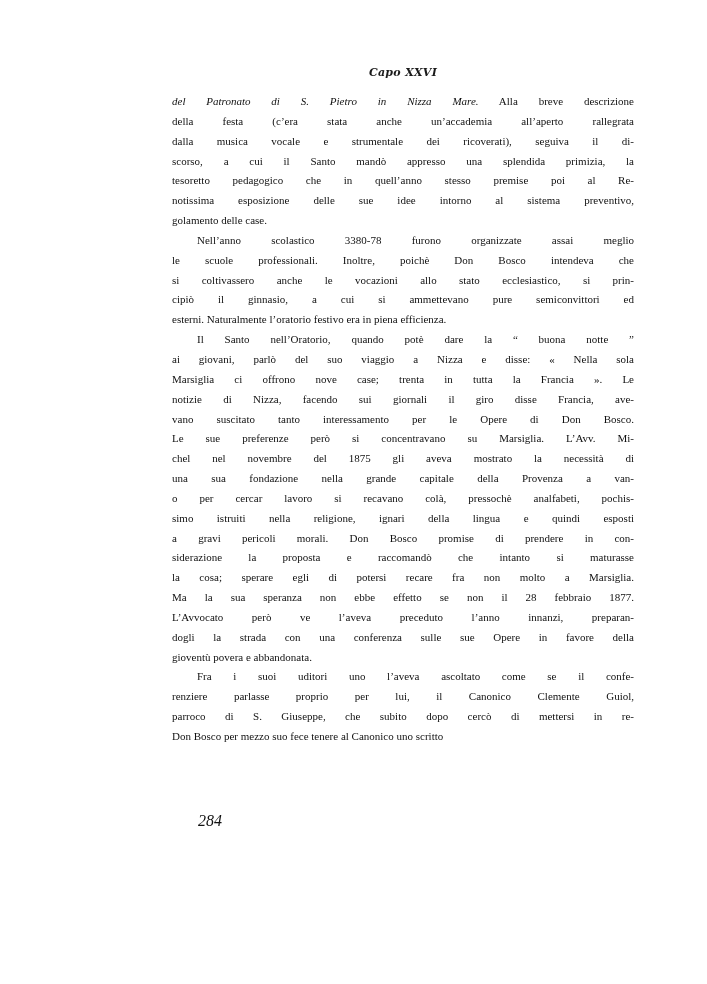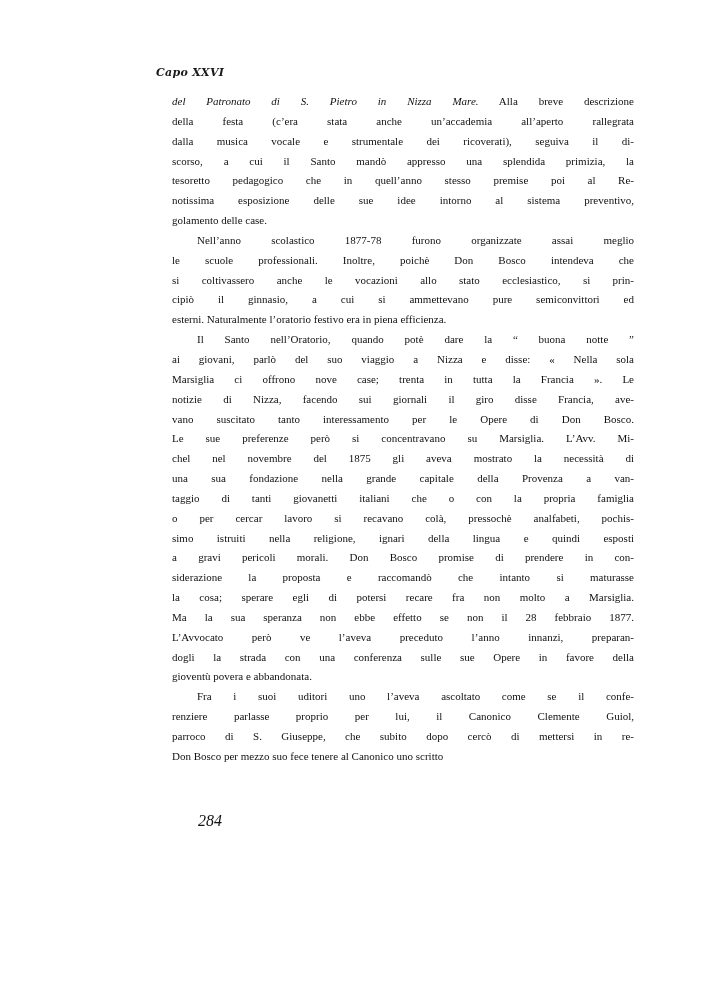--- a/index.html
+++ b/index.html
@@ -1,20 +1,20 @@
 <!DOCTYPE html>
 <html><head>
 <meta charset="utf-8">
 <style>
   html, body { margin: 0; padding: 0; background: #ffffff; }
   body { width: 707px; height: 984px; position: relative; overflow: hidden; }
   .page { position: absolute; left: 0; top: 0; width: 707px; height: 984px; background: #ffffff; }
   .running-head {
-    position: absolute; top: 66px; left: 156px; width: 462px;
-    text-align: left; font-family: "DejaVu Serif", serif; font-style: italic; font-weight: bold;
+    position: absolute; top: 66px; left: 172px; width: 462px;
+    text-align: center; font-family: "DejaVu Serif", serif; font-style: italic; font-weight: bold;
     font-size: 11px; color: #1a1a1a; letter-spacing: 0.3px;
   }
   .body-text {
     position: absolute; top: 92px; left: 172px; width: 462px;
     font-family: "Liberation Serif", serif; font-size: 11px; line-height: 19.85px; color: #111;
   }
   .line { display: block; text-align: justify; text-align-last: justify; white-space: nowrap; height: 19.85px; }
   .line.last { text-align-last: left; }
   .line.indent { padding-left: 25px; }
   .it { font-style: italic; }
@@ -32,36 +32,35 @@
       <div>
         <span class="line"><span class="it">del Patronato di S. Pietro in Nizza Mare.</span><span> Alla breve descrizione</span></span>
         <span class="line"><span>della festa (c’era stata anche un’accademia all’aperto rallegrata</span></span>
         <span class="line"><span>dalla musica vocale e strumentale dei ricoverati), seguiva il di-</span></span>
         <span class="line"><span>scorso, a cui il Santo mandò appresso una splendida primizia, la</span></span>
         <span class="line"><span>tesoretto pedagogico che in quell’anno stesso premise poi al Re-</span></span>
         <span class="line"><span>notissima esposizione delle sue idee intorno al sistema preventivo,</span></span>
         <span class="line last"><span>golamento delle case.</span></span>
       </div>
       <div>
-        <span class="line indent"><span>Nell’anno scolastico 1877-78 furono organizzate assai meglio</span></span>
+        <span class="line indent"><span>Nell’anno scolastico 3380-78 furono organizzate assai meglio</span></span>
         <span class="line"><span>le scuole professionali. Inoltre, poichè Don Bosco intendeva che</span></span>
         <span class="line"><span>si coltivassero anche le vocazioni allo stato ecclesiastico, si prin-</span></span>
         <span class="line"><span>cipiò il ginnasio, a cui si ammettevano pure semiconvittori ed</span></span>
         <span class="line last"><span>esterni. Naturalmente l’oratorio festivo era in piena efficienza.</span></span>
       </div>
       <div>
         <span class="line indent"><span>Il Santo nell’Oratorio, quando potè dare la “ buona notte ”</span></span>
         <span class="line"><span>ai giovani, parlò del suo viaggio a Nizza e disse: « Nella sola</span></span>
         <span class="line"><span>Marsiglia ci offrono nove case; trenta in tutta la Francia ». Le</span></span>
         <span class="line"><span>notizie di Nizza, facendo sui giornali il giro disse Francia, ave-</span></span>
         <span class="line"><span>vano suscitato tanto interessamento per le Opere di Don Bosco.</span></span>
         <span class="line"><span>Le sue preferenze però si concentravano su Marsiglia. L’Avv. Mi-</span></span>
         <span class="line"><span>chel nel novembre del 1875 gli aveva mostrato la necessità di</span></span>
         <span class="line"><span>una sua fondazione nella grande capitale della Provenza a van-</span></span>
-        <span class="line"><span>taggio di tanti giovanetti italiani che o con la propria famiglia</span></span>
         <span class="line"><span>o per cercar lavoro si recavano colà, pressochè analfabeti, pochis-</span></span>
         <span class="line"><span>simo istruiti nella religione, ignari della lingua e quindi esposti</span></span>
         <span class="line"><span>a gravi pericoli morali. Don Bosco promise di prendere in con-</span></span>
         <span class="line"><span>siderazione la proposta e raccomandò che intanto si maturasse</span></span>
         <span class="line"><span>la cosa; sperare egli di potersi recare fra non molto a Marsiglia.</span></span>
         <span class="line"><span>Ma la sua speranza non ebbe effetto se non il 28 febbraio 1877.</span></span>
         <span class="line"><span>L’Avvocato però ve l’aveva preceduto l’anno innanzi, preparan-</span></span>
         <span class="line"><span>dogli la strada con una conferenza sulle sue Opere in favore della</span></span>
         <span class="line last"><span>gioventù povera e abbandonata.</span></span>
       </div>

